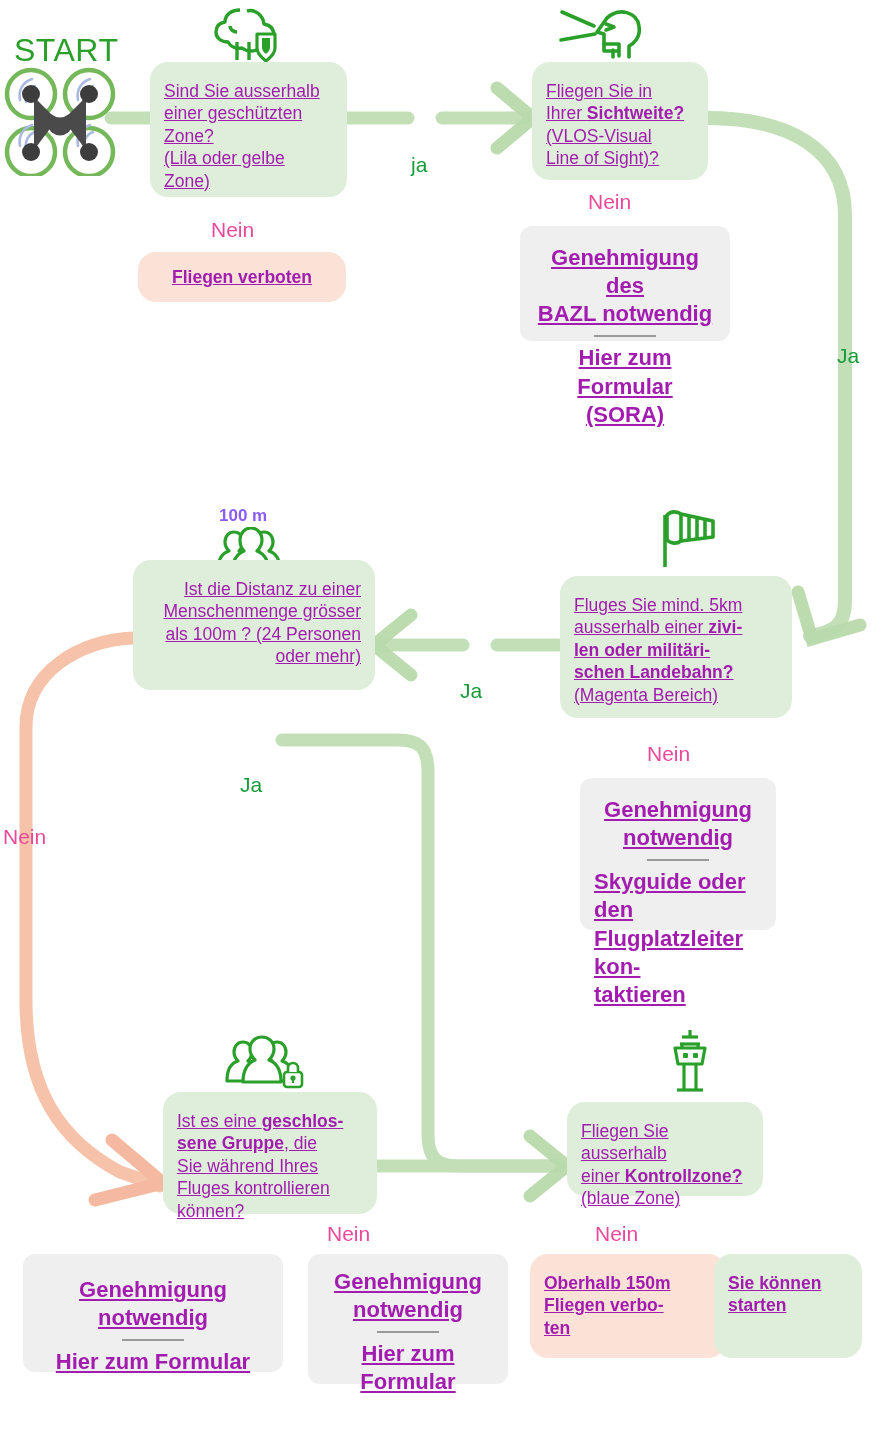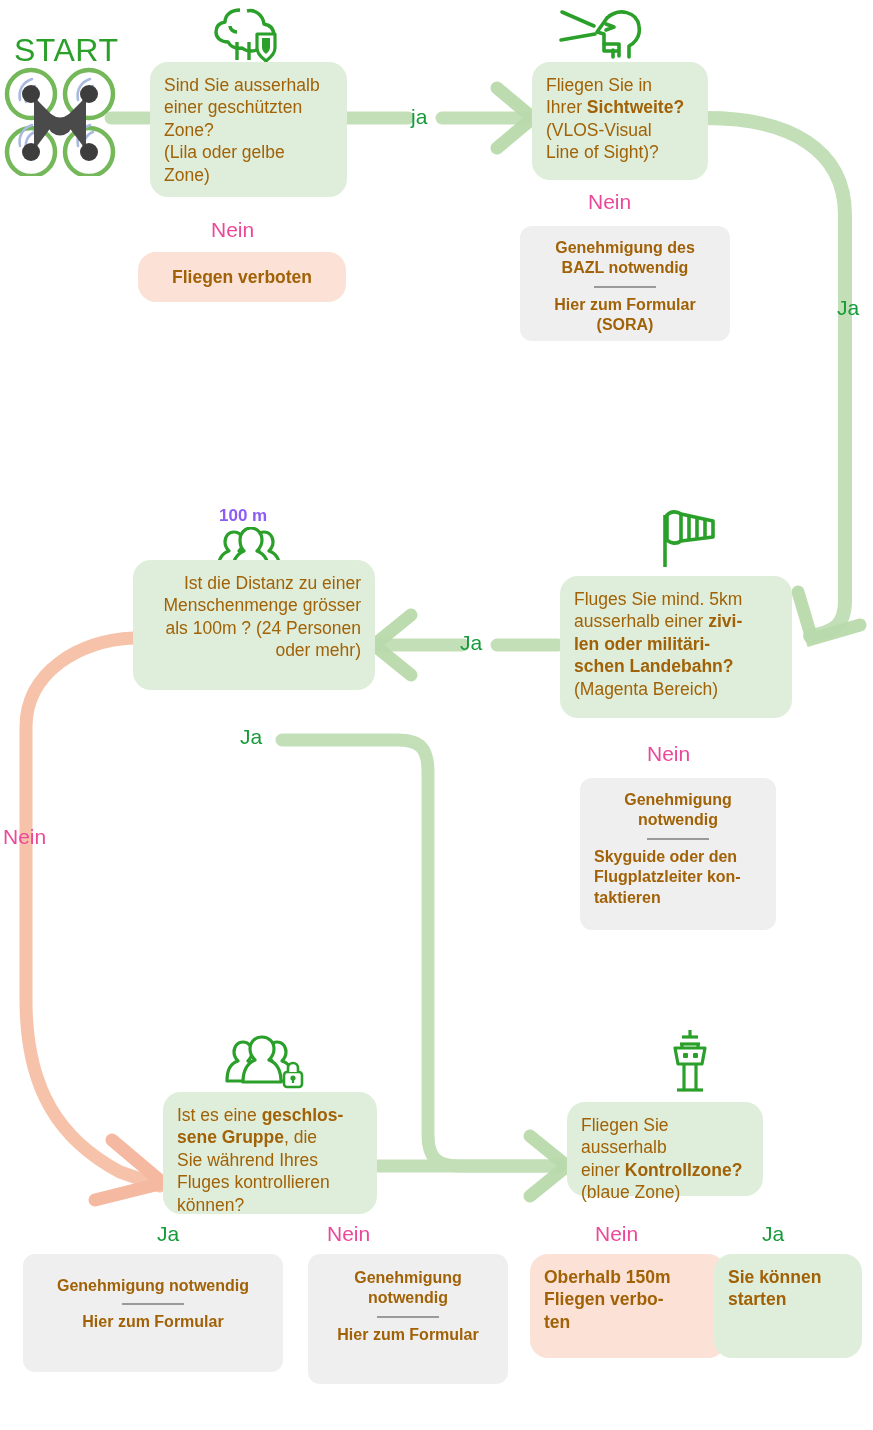--- a/index.html
+++ b/index.html
@@ -3,29 +3,29 @@
 <meta charset="utf-8">
 <style>
   html,body{margin:0;padding:0;background:#ffffff;}
   body{width:873px;height:1430px;position:relative;overflow:hidden;
        font-family:"Liberation Sans","DejaVu Sans",sans-serif;}
   #stage{position:absolute;left:0;top:0;width:873px;height:1430px;}
 
   .conn-layer{position:absolute;left:0;top:0;width:873px;height:1430px;pointer-events:none;}
 
   .node{position:absolute;box-sizing:border-box;border-radius:18px;
-        padding:12px 14px;line-height:1.28;color:#a16207;}
+        padding:18px 14px;line-height:1.28;color:#a21caf;text-decoration:underline;}
   .node.q{background:#dfeeda;font-size:17.5px;}
   .node.term-red{background:#fbe1d6;font-weight:bold;font-size:17.5px;}
-  .node.term-gray{background:#efefef;font-weight:bold;font-size:16px;border-radius:12px;}
+  .node.term-gray{background:#efefef;font-weight:bold;font-size:22px;border-radius:12px;}
   .node.term-green{background:#dfeeda;font-weight:bold;font-size:17.5px;}
   .node b{font-weight:bold;}
 
   .lbl{position:absolute;font-size:21px;font-weight:normal;white-space:nowrap;}
-  .lbl.ja{color:#169b3a;}
+  .lbl.ja{color:#169b3a;margin-top:48px;}
   .lbl.nein{color:#ec4899;}
   .lbl.start{color:#2aa02a;font-size:32px;letter-spacing:.5px;}
   .lbl.m100{color:#8b5cf6;font-size:17px;font-weight:bold;}
 
   .icon{position:absolute;}
 
   .divider{display:block;width:62px;height:0;border-top:2px solid #9a9a9a;
            margin:7px auto 7px auto;}
   .ctr{text-align:center;}
 </style>

